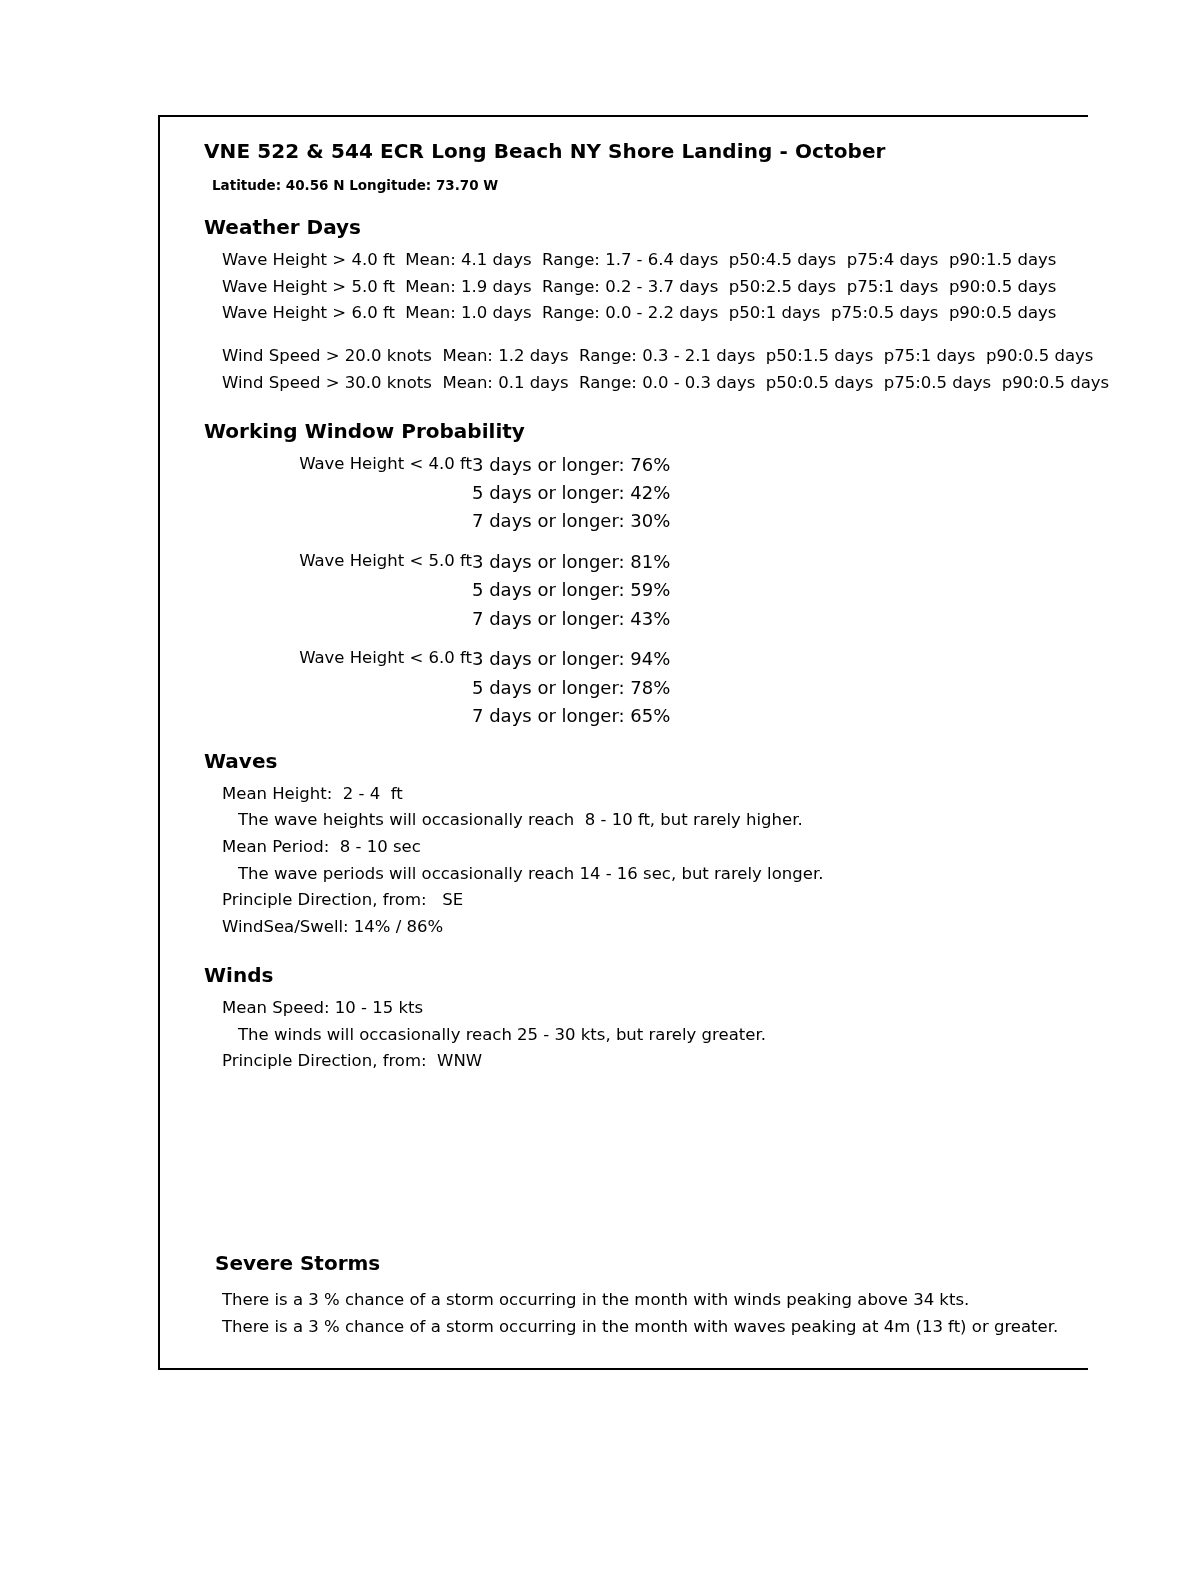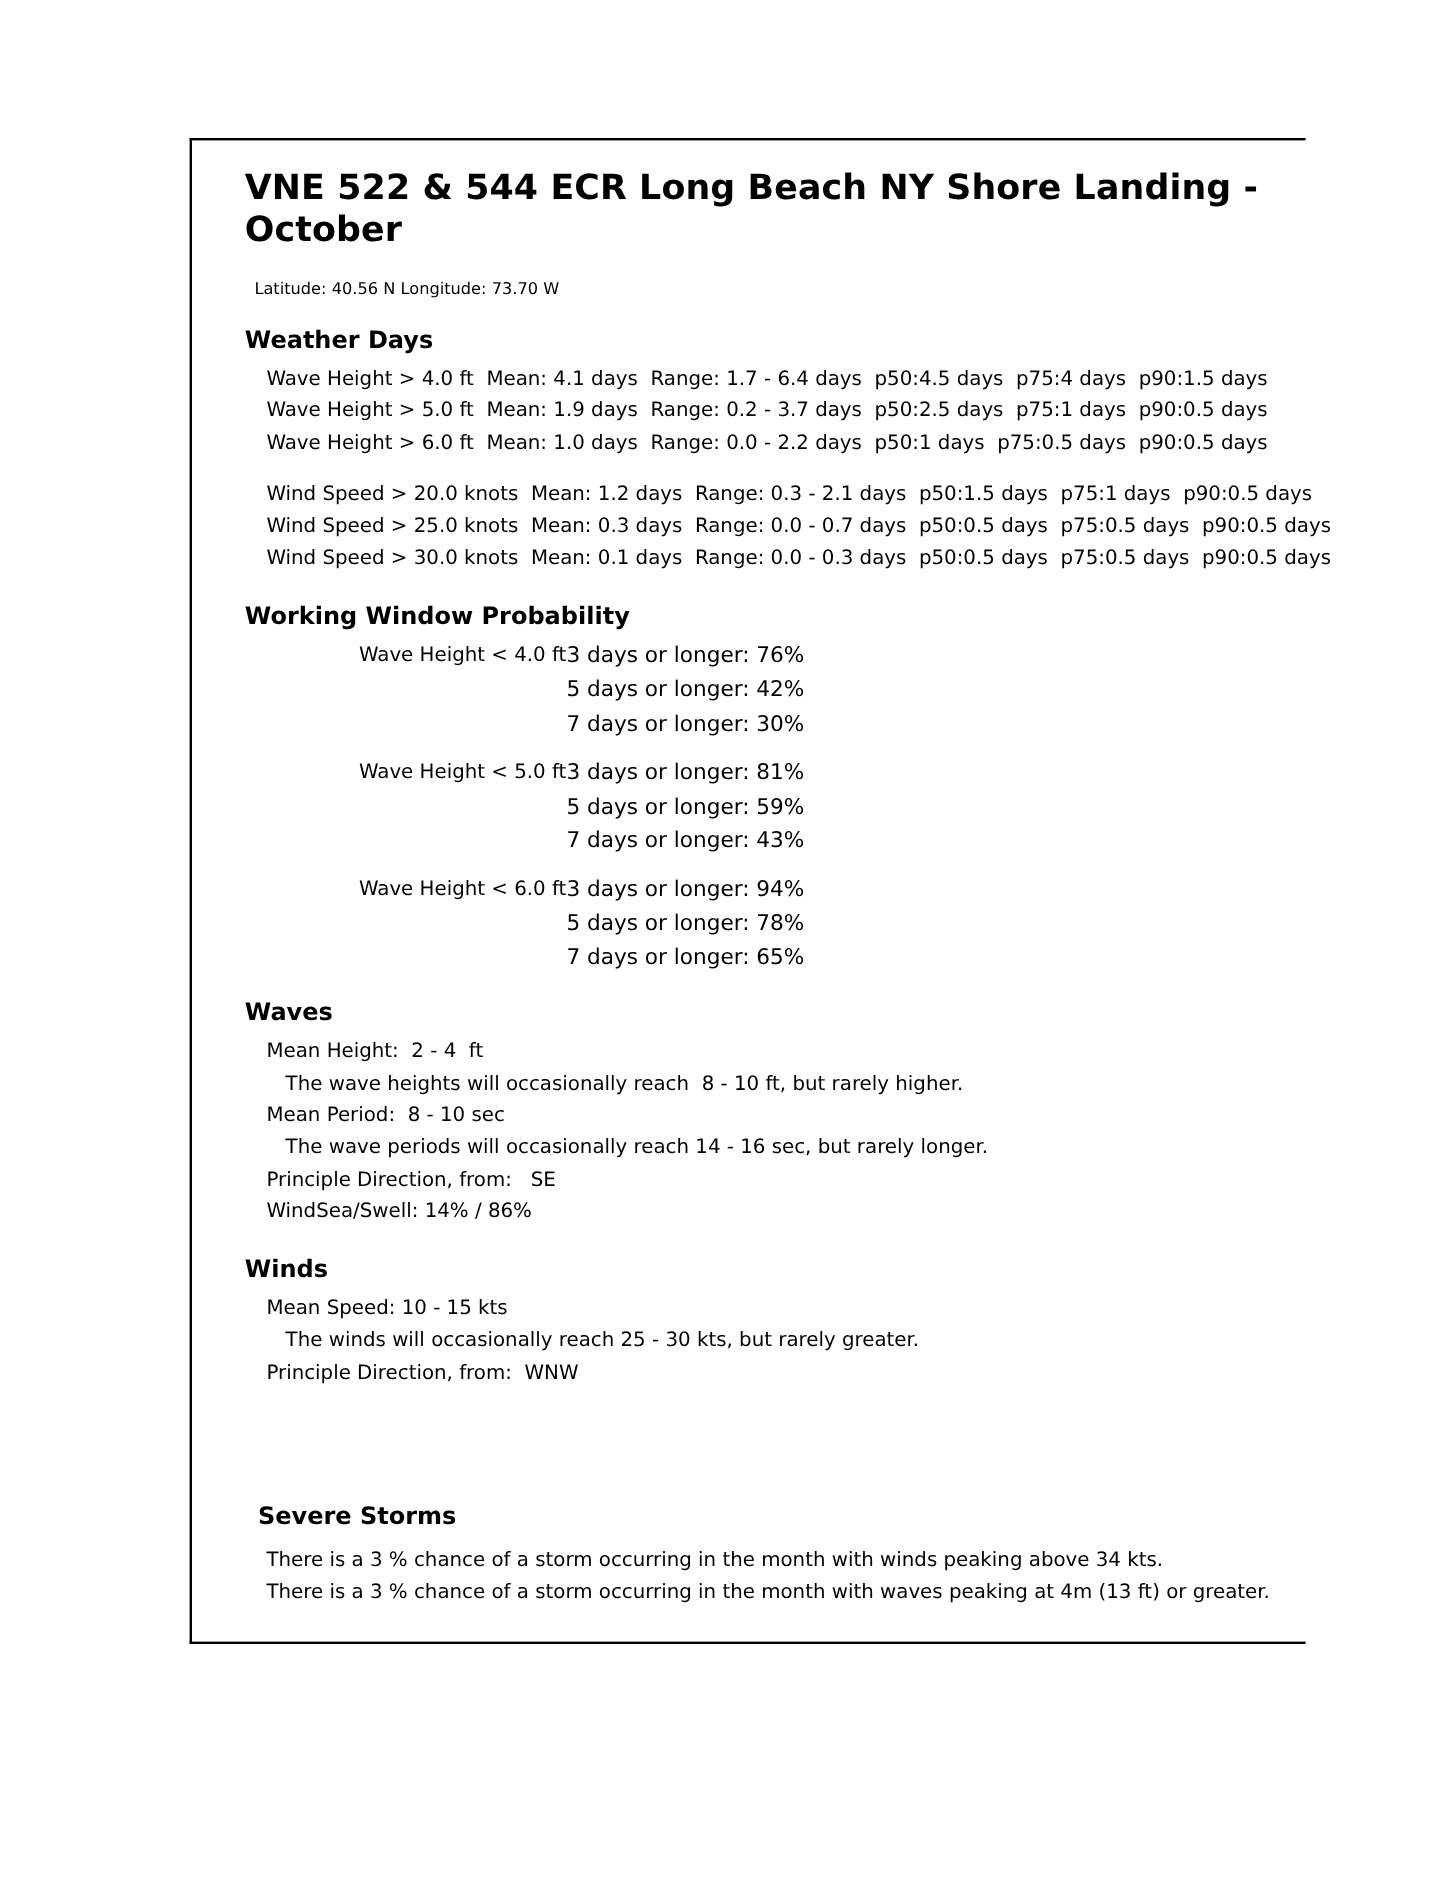--- a/index.html
+++ b/index.html
@@ -22,30 +22,30 @@
     height: 1255px;
     border-left: 2px solid #000;
     border-top: 2px solid #000;
     border-bottom: 2px solid #000;
     box-sizing: border-box;
   }
   .inner {
     padding: 22px 0 0 44px;
   }
   h1.doc-title {
-    font-size: 29px;
+    font-size: 20px;
     font-weight: bold;
     margin: 0 0 0 0;
     letter-spacing: 0.1px;
     line-height: 1.2;
   }
   .coords {
     font-size: 13.5px;
-    font-weight: normal;
-    margin: 24px 0 0 8px;
+    font-weight: bold;
+    margin: 14px 0 0 8px;
   }
   h2.section {
     font-size: 20px;
     font-weight: bold;
     margin: 22px 0 8px 0;
   }
   h2.section.tight {
     margin-top: 18px;
   }
   .line {
@@ -100,21 +100,20 @@
 
     <h1 class="doc-title">VNE 522 &amp; 544 ECR Long Beach NY Shore Landing - October</h1>
     <div class="coords">Latitude: 40.56 N   Longitude: 73.70 W</div>
 
     <h2 class="section">Weather Days</h2>
     <div class="line">Wave Height &gt; 4.0 ft  Mean: 4.1 days  Range: 1.7 - 6.4 days  p50:4.5 days  p75:4 days  p90:1.5 days</div>
     <div class="line">Wave Height &gt; 5.0 ft  Mean: 1.9 days  Range: 0.2 - 3.7 days  p50:2.5 days  p75:1 days  p90:0.5 days</div>
     <div class="line">Wave Height &gt; 6.0 ft  Mean: 1.0 days  Range: 0.0 - 2.2 days  p50:1 days  p75:0.5 days  p90:0.5 days</div>
     <div class="gap"></div>
     <div class="line">Wind Speed &gt; 20.0 knots  Mean: 1.2 days  Range: 0.3 - 2.1 days  p50:1.5 days  p75:1 days  p90:0.5 days</div>
-    <div class="line">Wind Speed &gt; 25.0 knots  Mean: 0.3 days  Range: 0.0 - 0.7 days  p50:0.5 days  p75:0.5 days  p90:0.5 days</div>
     <div class="line">Wind Speed &gt; 30.0 knots  Mean: 0.1 days  Range: 0.0 - 0.3 days  p50:0.5 days  p75:0.5 days  p90:0.5 days</div>
 
     <h2 class="section">Working Window Probability</h2>
 
     <div class="ww-group">
       <div class="ww-label">Wave Height &lt; 4.0 ft</div>
       <div class="ww-vals">
         <div>3 days or longer: 76%</div>
         <div>5 days or longer: 42%</div>
         <div>7 days or longer: 30%</div>

